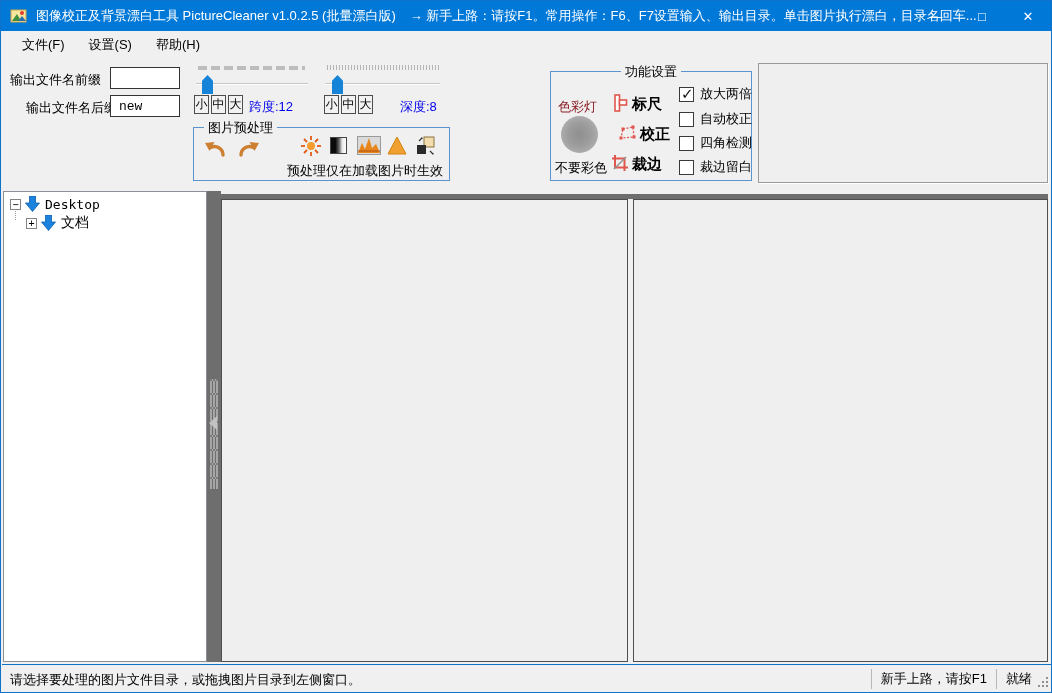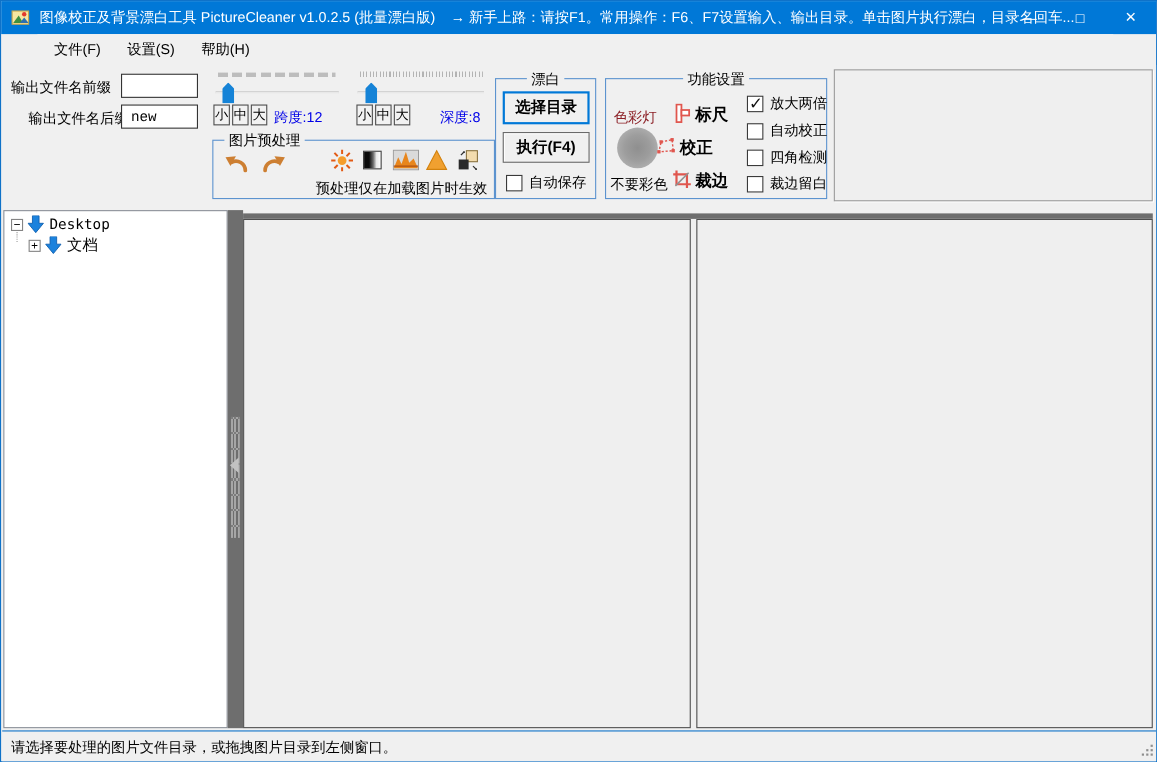--- a/index.html
+++ b/index.html
@@ -13,21 +13,21 @@
               display:flex; align-items:center; color:#fff; }
   .app-icon { width:18px; height:16px; margin:0 8px 0 9px; flex:0 0 auto; }
   .tb-title { font-size:13px; white-space:nowrap; }
   .tb-hint  { font-size:13px; white-space:nowrap; margin-left:14px; overflow:hidden; }
   .win-btns { position:absolute; right:0; top:0; height:30px; display:flex; }
   .win-btn  { width:46px; height:30px; display:flex; align-items:center; justify-content:center;
               font-size:13px; color:#fff; cursor:default; }
 
   
   .menubar { position:absolute; left:1px; top:30px; width:978px; height:28px; background:#f0f0f0;
-             display:flex; align-items:center; padding-left:13px;margin-left:32px; }
+             display:flex; align-items:center; padding-left:18px; }
   .menu-item { margin-right:20px; padding:3px 2px; }
 
   
   .controls { position:absolute; left:1px; top:58px; width:1050px; height:132px; background:#f0f0f0; }
   .lbl { position:absolute; white-space:nowrap; }
   .txt-input { position:absolute; width:70px; height:22px; border:1px solid #333; background:#fff;
                font-family:"Liberation Mono","DejaVu Sans Mono",monospace; font-size:13px; padding:1px 8px; }
   .groupbox { position:absolute; border:1px solid #5c93cf; }
   .group-title { position:absolute; top:-9px; left:50%; transform:translateX(-50%);
                  background:#f0f0f0; padding:0 4px; white-space:nowrap; }
@@ -215,47 +215,38 @@
         <svg width="20" height="20" viewBox="0 0 20 20">
           <rect x="8" y="1" width="10" height="10" fill="#f3dcae" stroke="#8a7340"></rect>
           <rect x="1" y="9" width="9" height="9" fill="#2a2a2a"></rect>
           <path d="M3 5 L6 2 M5 2 L6 2 L6 3" stroke="#333" stroke-width="1.2" fill="none"></path>
           <path d="M14 15 L17 18 M17 17 L17 18 L16 18" stroke="#333" stroke-width="1.2" fill="none"></path>
         </svg>
       </button>
       <span class="lbl" style="left:93px;top:34px;font-size:13px;">预处理仅在加载图片时生效</span>
     </div>
 
-    <div class="groupbox" style="left:448px;top:12px;width:92px;height:110px;">
-      <span class="group-title">漂白</span>
-      <button class="btn-primary" style="left:6px;top:11px;">选择目录</button>
-      <button class="btn-normal" style="left:6px;top:48px;">执行(F4)</button>
-      <div class="cb-row" style="left:9px;top:85px;">
-        <span class="cbox" data-checked="false"></span>
-        <span>自动保存</span>
-      </div>
-    </div>
 
     <div class="groupbox" style="left:548px;top:12px;width:202px;height:110px;">
       <span class="group-title">功能设置</span>
 
       <span class="lbl dark-red" style="left:7px;top:26px;">色彩灯</span>
       <span class="gray-ball" style="left:10px;top:44px;"></span>
       <span class="lbl" style="left:4px;top:87px;">不要彩色</span>
 
       <button class="tool-row" style="left:60px;top:22px;">
         <span>
           <svg width="18" height="18" viewBox="0 0 18 18" fill="#fff" stroke="#e0564e" stroke-width="1.6">
             <rect x="4" y="1" width="4.5" height="16"></rect>
               <rect x="8.5" y="6" width="7" height="5"></rect>
           </svg>
         </span>
         <span class="tlabel">标尺</span>
       </button>
-      <button class="tool-row" style="left:46px;top:52px;">
+      <button class="tool-row" style="left:68px;top:52px;">
         <span>
           <svg width="18" height="18" viewBox="0 0 18 18">
             <polygon points="4,5 14,3 15,13 2,14" fill="none" stroke="#e0564e" stroke-width="1.3" stroke-dasharray="2,1.6"></polygon>
             <g fill="#e0564e">
                 <rect x="2.5" y="3.5" width="3" height="3"></rect>
                 <rect x="12.5" y="1.5" width="3" height="3"></rect>
             <rect x="13.5" y="11.5" width="3" height="3"></rect>
                 <rect x="0.5" y="12.5" width="3" height="3"></rect>
               </g>
           </svg>
@@ -322,18 +313,24 @@
       <span class="arrow"></span>
     </div>
 
     <div class="panel-topbar"></div>
     <div class="image-panel mid"></div>
     <div class="image-panel right"></div>
   </div>
 
   <div class="statusbar">
     <span class="status-msg">请选择要处理的图片文件目录，或拖拽图片目录到左侧窗口。</span>
+    <div class="status-right">
+      <span class="status-div"></span>
+      <span>新手上路，请按F1</span>
+      <span class="status-div"></span>
+      <span>就绪</span>
+    </div>
     <span class="resize-grip">
         <i></i>
       </span>
   </div>
 
 </div>
 
 </body></html>

